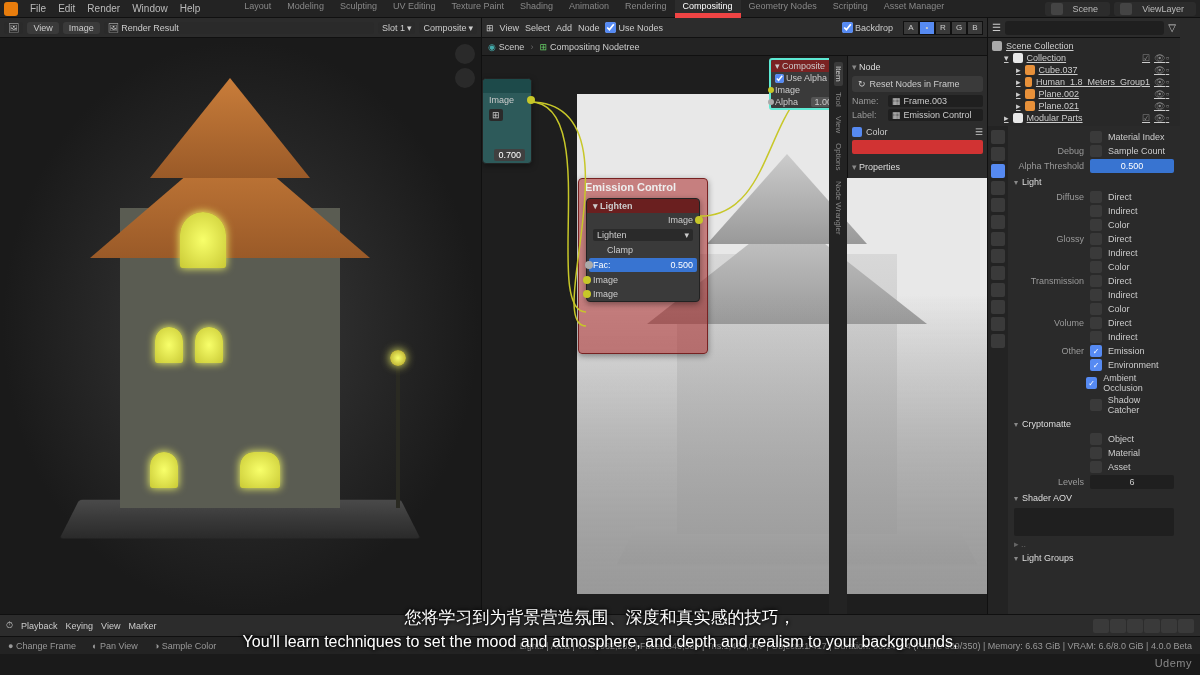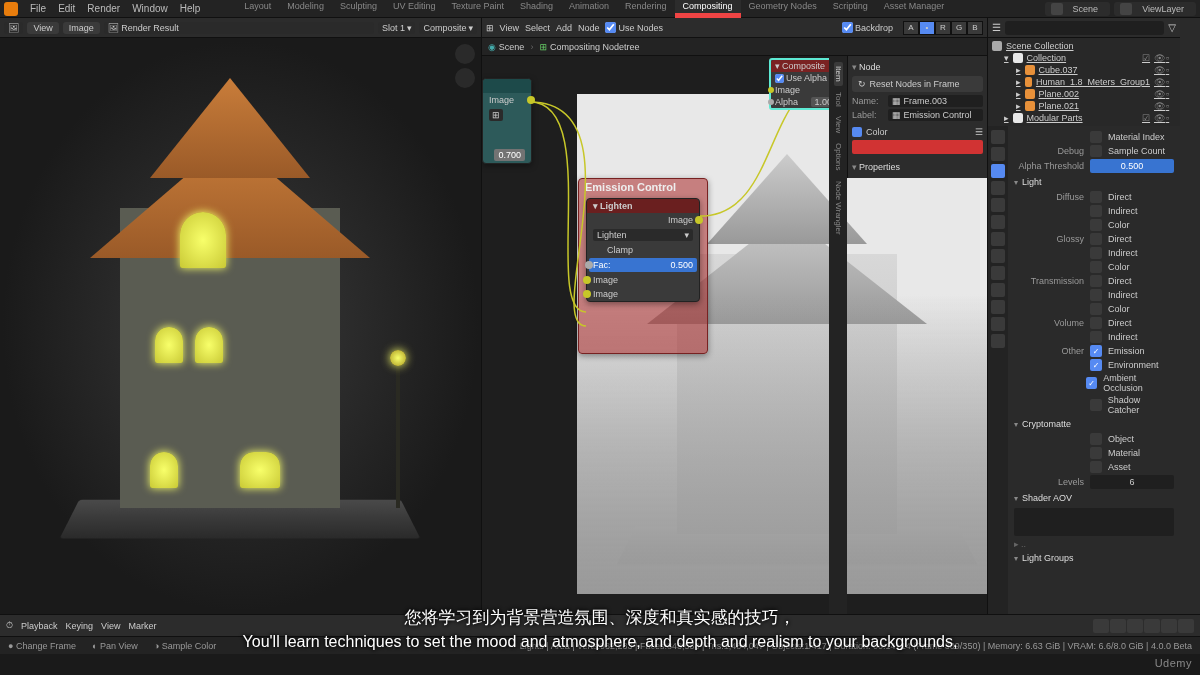--- a/index.html
+++ b/index.html
@@ -273,21 +273,21 @@
       <div class="node teal" style="left:0;top:22px;width:50px;">
         <div class="ntitle">&nbsp;</div>
         <div class="nrow">
             <span>Image</span>
             <span class="sock r"></span>
           </div>
         <div class="nrow">
             <span style="background:#2a2a2a;padding:1px 3px;border-radius:2px">⊞</span>
           </div>
         <div class="nrow" style="margin-top:24px">
-            <span class="val" style="background:#737373;color:#fff">0.700</span>
+            <span class="val" style="background:#404040;color:#fff">0.700</span>
           </div>
       </div>
 
       <div class="node frame" style="left:96px;top:122px;width:130px;height:176px;">
         <div class="ntitle">Emission Control</div>
       </div>
 
       <div class="node mix" style="left:104px;top:142px;width:114px;">
         <div class="ntitle"><span style="color:#ccc">▾ </span><span>Lighten</span></div>
         <div class="nrow">

